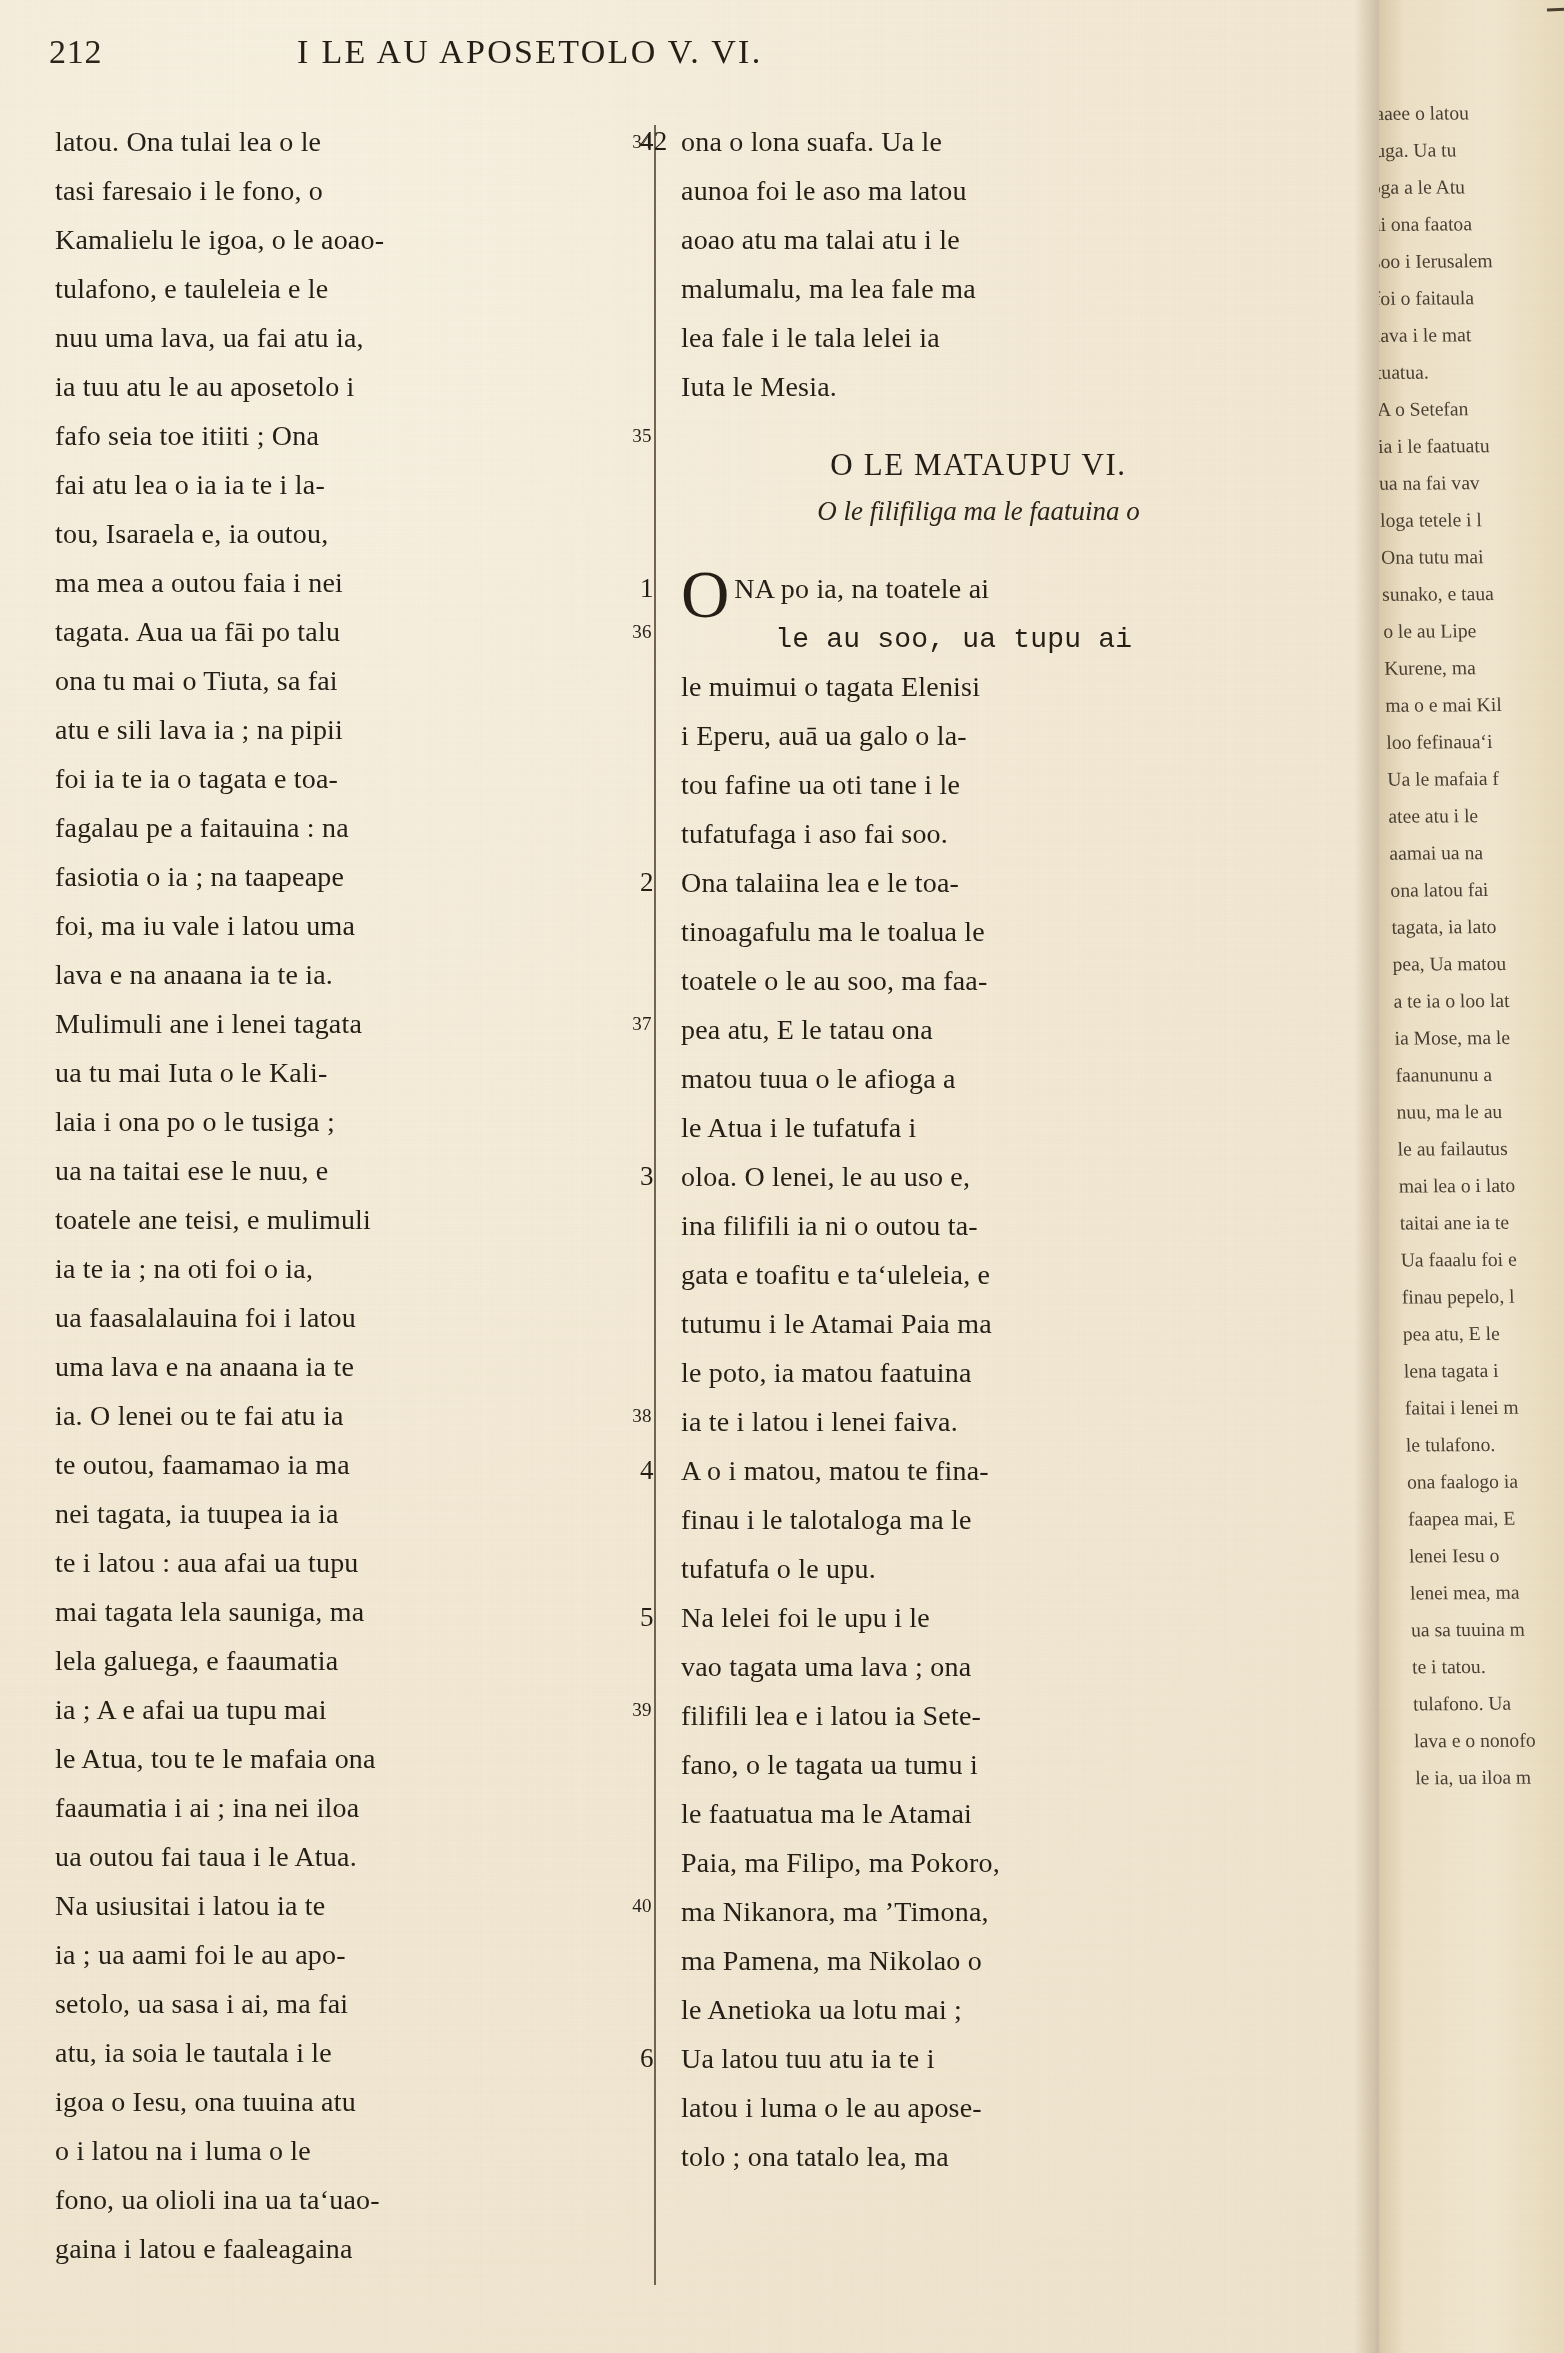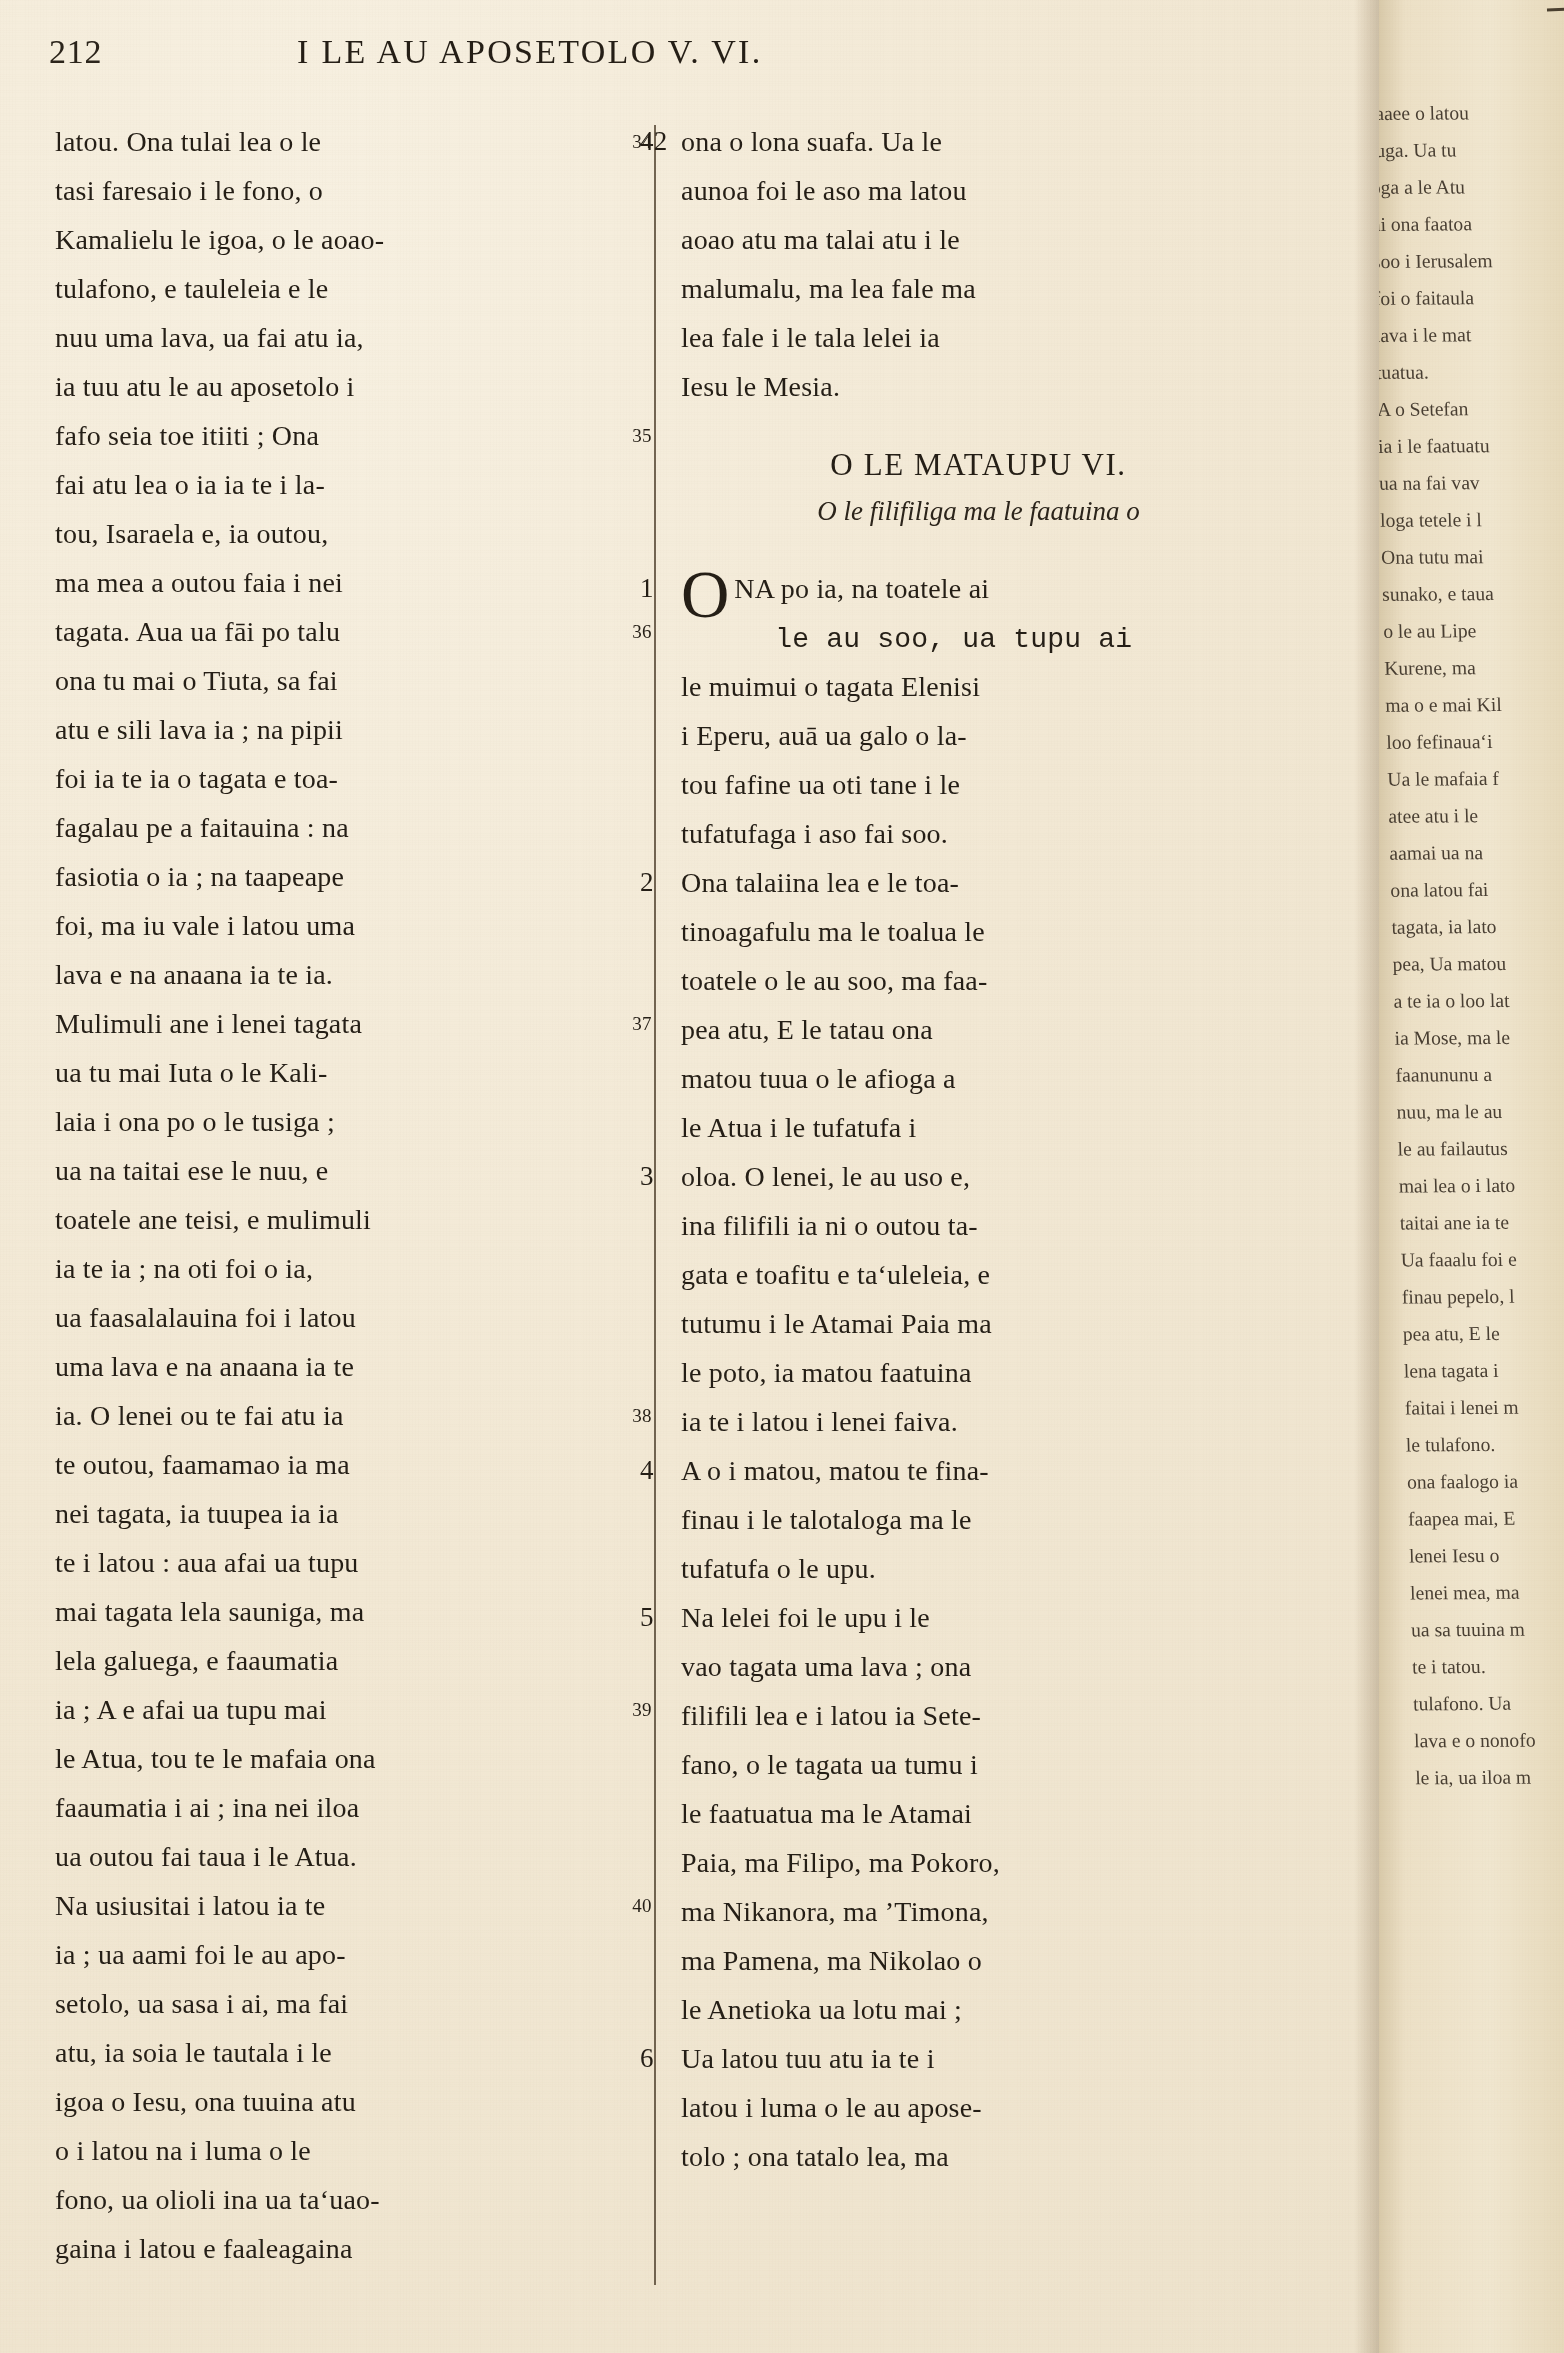--- a/index.html
+++ b/index.html
@@ -261,21 +261,21 @@
       <div class="col right">
 
         <div class="para" style="position:relative;">
           <span class="vnum-l">42</span>
           <div class="lines" id="v42-lines">
               <div class="line">ona  o  lona  suafa.    Ua  le</div>
               <div class="line">aunoa  foi  le  aso  ma  latou</div>
               <div class="line">aoao  atu  ma  talai  atu  i  le</div>
               <div class="line">malumalu,  ma  lea  fale  ma</div>
               <div class="line">lea  fale  i  le  tala  lelei  ia</div>
-              <div class="line">Iesu  le  Mesia.</div>
+              <div class="line">Iuta  le  Mesia.</div>
             </div>
         </div>
 
         <div class="chapter-head">O LE MATAUPU VI.</div>
         <div class="chapter-sub">
           <div>O le filifiliga ma  le  faatuina o</div>
         </div>
 
         <div id="verses">
             <div class="para" style="position: relative;">

